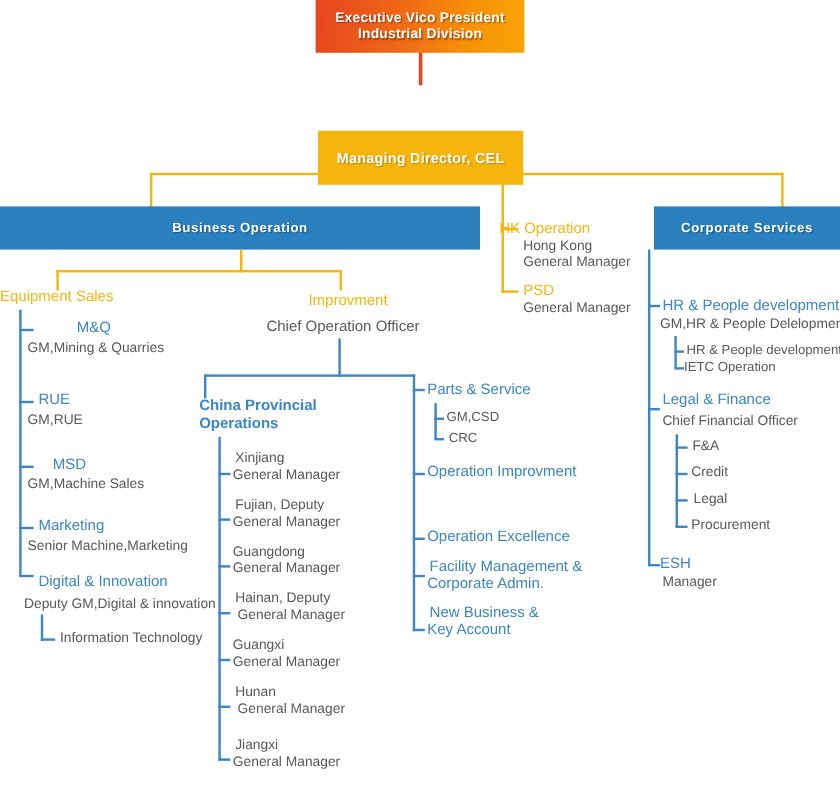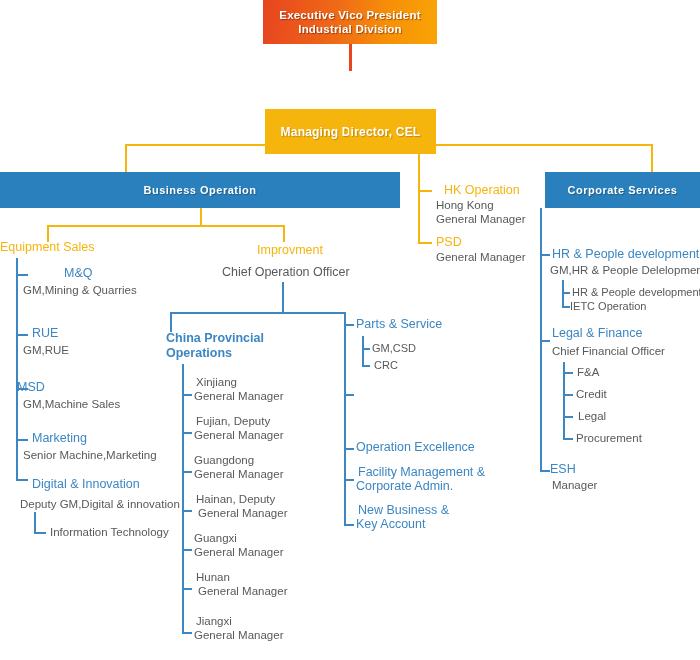--- a/index.html
+++ b/index.html
@@ -133,21 +133,21 @@
   <div class="abs ln ln-v" style="left:651px; top:144px; height:30px;"></div>
 
   <div id="bar-business" class="abs bar-blue">
     <span class="box-label">Business Operation</span>
   </div>
   <div id="bar-corporate" class="abs bar-blue">
     <span class="box-label">Corporate Services</span>
   </div>
 
   <div class="abs ln ln-h" style="left:418px; top:190px; width:14px;"></div>
-  <div class="abs node-y" style="left:444px; top:183px;">HK Operation</div>
+  <div class="abs node-y" style="left:416px; top:183px;">HK Operation</div>
   <div class="abs node-s" style="left:436px; top:198px;">Hong Kong</div>
   <div class="abs node-s" style="left:436px; top:212px;">General Manager</div>
 
   <div class="abs ln ln-h" style="left:418px; top:242px; width:14px;"></div>
   <div class="abs node-y" style="left:436px; top:235px;">PSD</div>
   <div class="abs node-s" style="left:436px; top:250px;">General Manager</div>
 
   <div class="abs ln ln-v" style="left:200px; top:208px; height:19px;"></div>
   <div class="abs ln ln-h" style="left:47px; top:225px; width:236px;"></div>
   <div class="abs ln ln-v" style="left:47px; top:225px; height:17px;"></div>
@@ -158,21 +158,21 @@
 
   <div class="abs ln-b ln-h" style="left:16px; top:274px; width:12px;"></div>
   <div class="abs node-t" style="left:44px; top:266px;margin-left:20px;">M&amp;Q</div>
   <div class="abs node-s" style="left:23px; top:283px;">GM,Mining &amp; Quarries</div>
 
   <div class="abs ln-b ln-h" style="left:16px; top:334px; width:12px;"></div>
   <div class="abs node-t" style="left:32px; top:326px;">RUE</div>
   <div class="abs node-s" style="left:23px; top:343px;">GM,RUE</div>
 
   <div class="abs ln-b ln-h" style="left:16px; top:388px; width:12px;"></div>
-  <div class="abs node-t" style="left:17px; top:380px;">MSD</div>
+  <div class="abs node-t" style="left:44px; top:380px;">MSD</div>
   <div class="abs node-s" style="left:23px; top:397px;">GM,Machine Sales</div>
 
   <div class="abs ln-b ln-h" style="left:16px; top:439px; width:12px;"></div>
   <div class="abs node-t" style="left:32px; top:431px;">Marketing</div>
   <div class="abs node-s" style="left:23px; top:448px;">Senior Machine,Marketing</div>
 
   <div class="abs ln-b ln-h" style="left:16px; top:479px; width:12px;"></div>
   <div class="abs node-t" style="left:32px; top:477px;">Digital &amp; Innovation</div>
   <div class="abs node-s" style="left:20px; top:497px;">Deputy GM,Digital &amp; innovation</div>
 
@@ -222,20 +222,21 @@
 
   <div class="abs ln-b ln-h" style="left:344px; top:324px; width:10px;"></div>
   <div class="abs node-t" style="left:356px; top:317px;">Parts &amp; Service</div>
   <div class="abs ln-b ln-v" style="left:362px; top:336px; height:30px;"></div>
   <div class="abs ln-b ln-h" style="left:362px; top:348px; width:8px;"></div>
   <div class="abs node-s sm" style="left:372px; top:341px;">GM,CSD</div>
   <div class="abs ln-b ln-h" style="left:362px; top:365px; width:8px;"></div>
   <div class="abs node-s sm" style="left:374px; top:358px;">CRC</div>
 
   <div class="abs ln-b ln-h" style="left:344px; top:394px; width:10px;"></div>
+  <div class="abs node-t" style="left:356px; top:386px;">Operation Improvment</div>
 
   <div class="abs ln-b ln-h" style="left:344px; top:448px; width:10px;"></div>
   <div class="abs node-t" style="left:356px; top:440px;">Operation Excellence</div>
 
   <div class="abs ln-b ln-h" style="left:344px; top:479px; width:10px;"></div>
   <div class="abs node-t" style="left:358px; top:465px;">Facility Management &amp;</div>
   <div class="abs node-t" style="left:356px; top:479px;">Corporate Admin.</div>
 
   <div class="abs ln-b ln-h" style="left:344px; top:524px; width:10px;"></div>
   <div class="abs node-t" style="left:358px; top:503px;">New Business &amp;</div>

